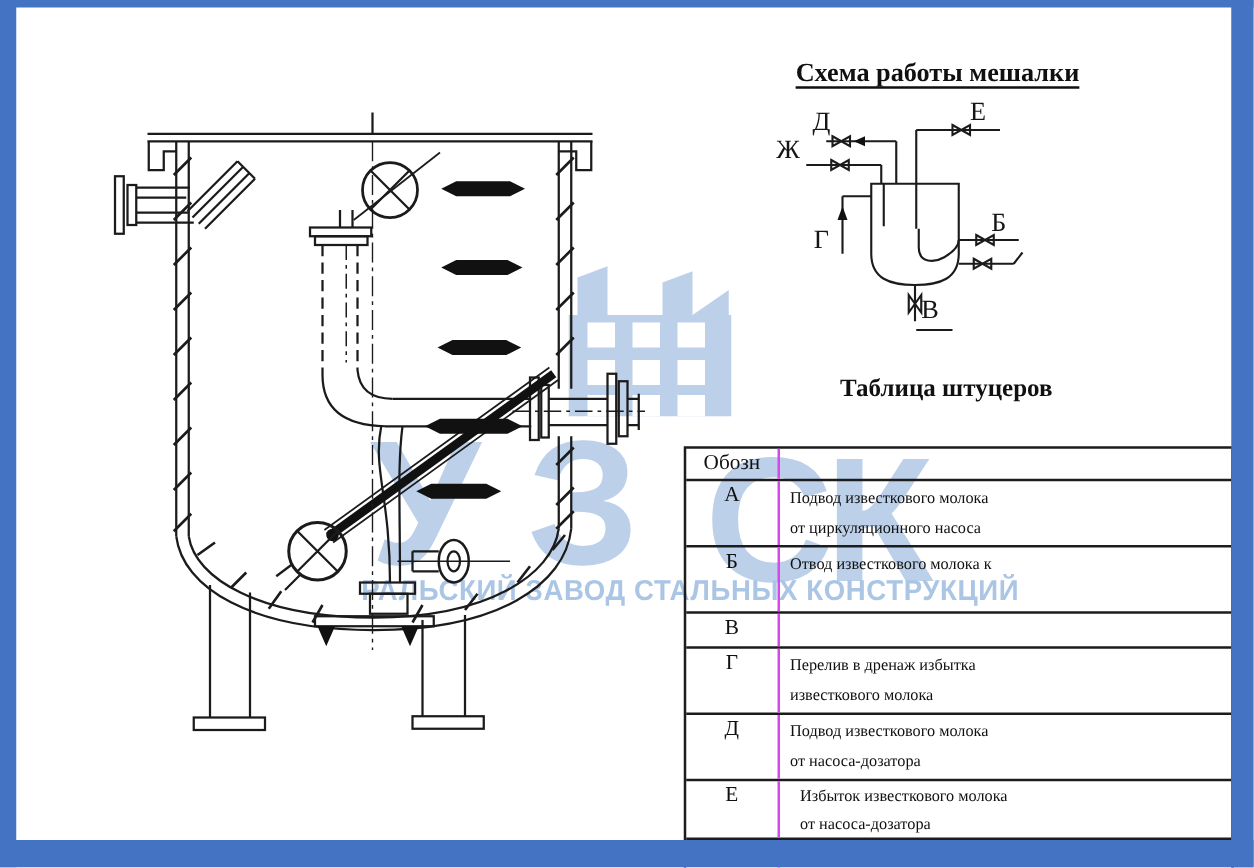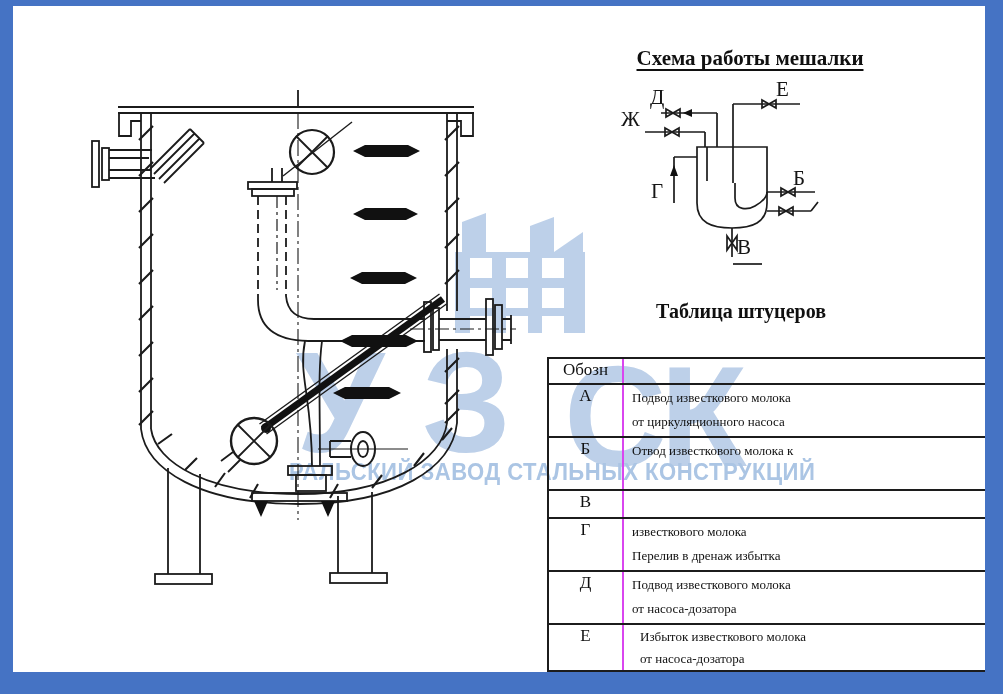--- a/index.html
+++ b/index.html
@@ -11,21 +11,21 @@
   
   .wm{position:absolute;z-index:1;color:#bdd0e9;font-family:"Liberation Sans",sans-serif;
       font-weight:bold;line-height:1;white-space:nowrap;}
   .wm-letter{font-size:142px;}
   .wm-text{font-size:23px;color:#abc5e4;letter-spacing:.5px;transform:scaleX(.96);transform-origin:left;}
   
   svg.lineart{position:absolute;left:0;top:0;z-index:5;pointer-events:none;}
   
   .schema-title{left:610px;top:15px;width:280px;text-align:center;font-size:21px;font-weight:bold;
     text-decoration:underline;text-underline-offset:4px;text-decoration-thickness:2px;z-index:10;color:#101010;margin-top:31px;}
-  .table-title{left:611px;top:300px;width:260px;text-align:center;font-size:20px;font-weight:bold;z-index:10;color:#101010;}
+  .table-title{left:627px;top:300px;width:260px;text-align:center;font-size:20px;font-weight:bold;z-index:10;color:#101010;}
   
   .sch-label{font-size:21px;color:#151515;z-index:10;line-height:1;}
   
   .ftable{left:547px;top:357px;width:436px;border:2.5px solid #1c1c1c;z-index:10;
           background:transparent;color:#101010;}
   .t-row{display:flex;border-top:2px solid #1c1c1c;}
   .t-row.first{border-top:none;}
   .t-col1{width:73px;flex:none;border-right:2px solid #d946ef;text-align:center;
           font-size:17px;padding-top:1px;}
   .t-col2{flex:1;font-size:13px;line-height:24px;padding:1px 6px 0 8px;}
@@ -206,22 +206,22 @@
     <div class="t-col2">
         <div>Отвод известкового молока к</div>
       </div>
   </div>
   <div class="t-row h26">
     <div class="t-col1">В</div>
   </div>
   <div class="t-row h51">
     <div class="t-col1">Г</div>
     <div class="t-col2">
+        <div>Перелив в дренаж избытка</div>
         <div>известкового молока</div>
-        <div>Перелив в дренаж избытка</div>
       </div>
   </div>
   <div class="t-row h51">
     <div class="t-col1">Д</div>
     <div class="t-col2">
         <div>Подвод известкового молока</div>
         <div>от насоса-дозатора</div>
       </div>
   </div>
   <div class="t-row h45">

